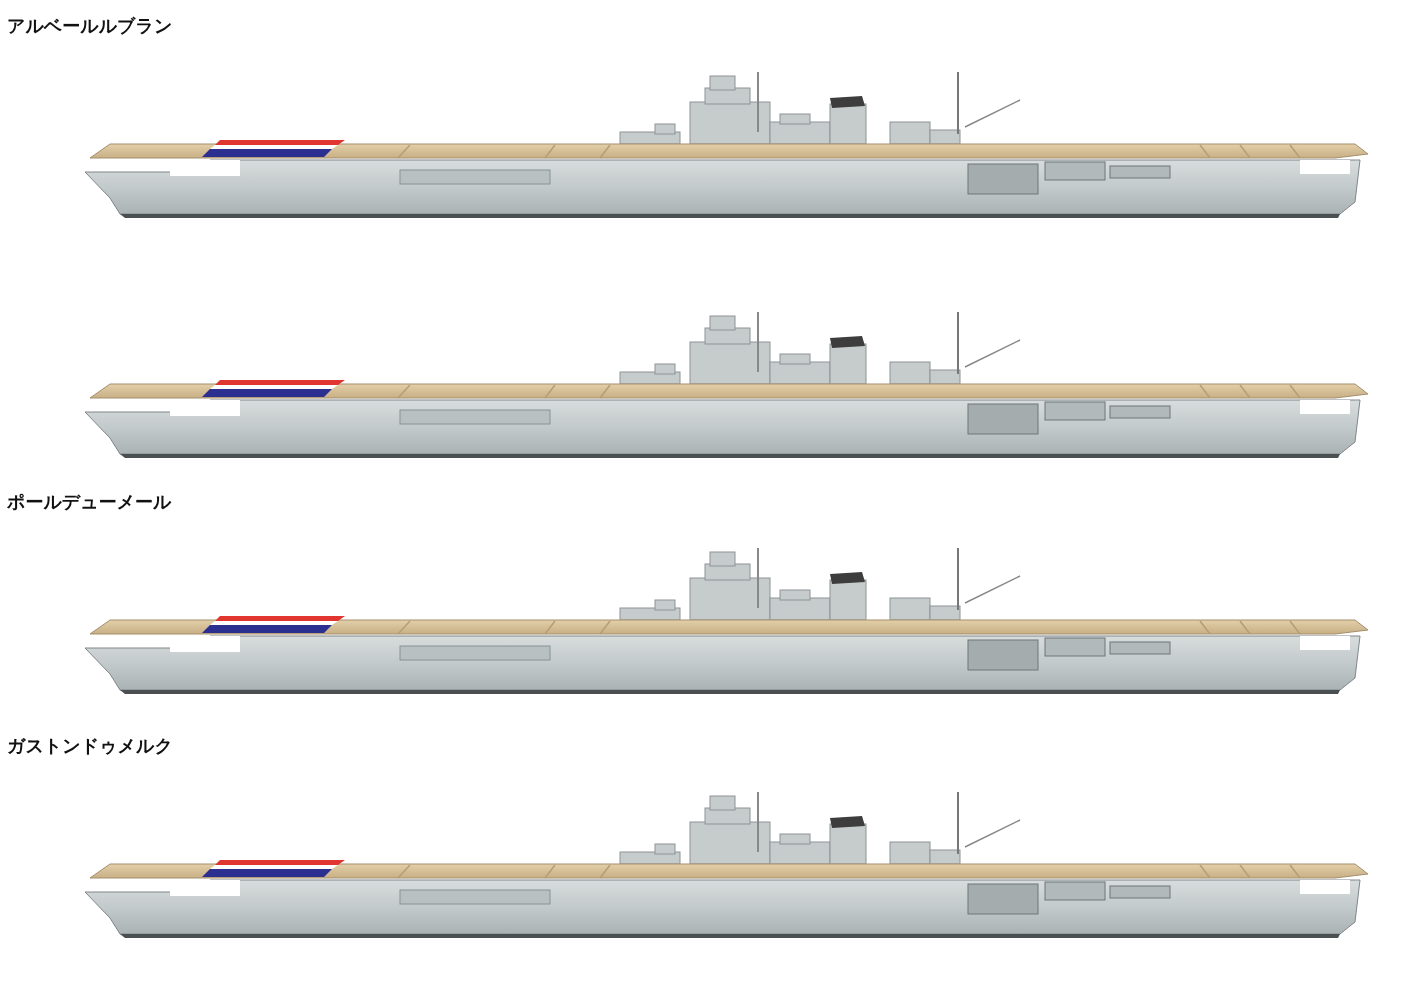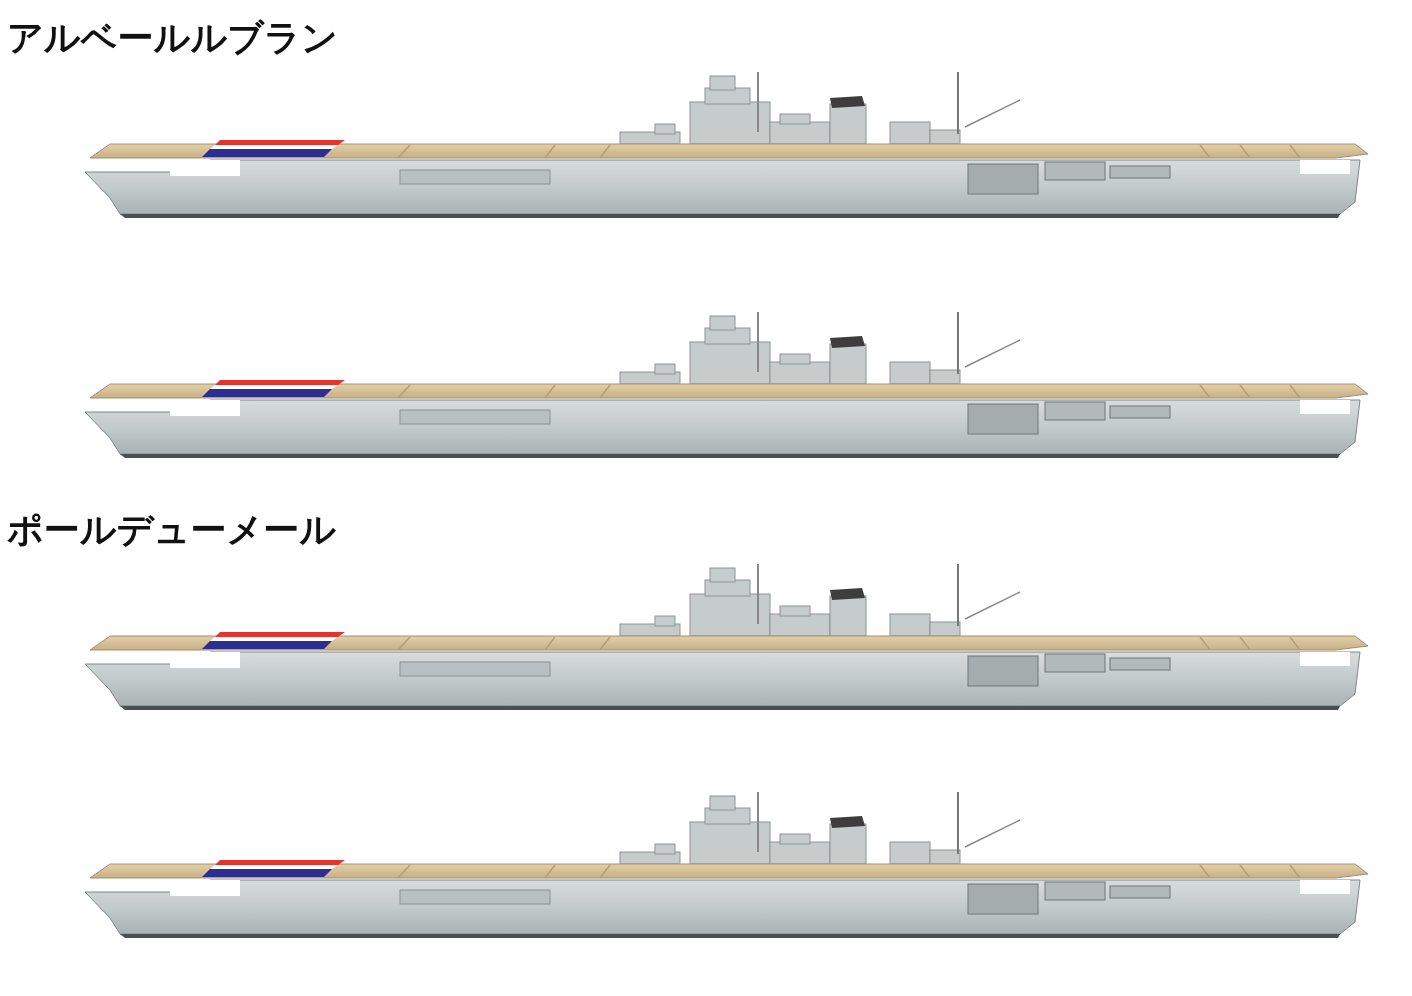--- a/index.html
+++ b/index.html
@@ -1,19 +1,19 @@
 <!DOCTYPE html>
 <html><head>
 <meta charset="utf-8">
 <style>
   html, body { margin:0; padding:0; background:#ffffff; }
   body { width:1412px; height:996px; position:relative; overflow:hidden;
          font-family: "DejaVu Sans", "Liberation Sans", sans-serif; }
   .entry { position:absolute; left:0; width:1412px; height:240px; }
-  .title { position:absolute; left:7px; top:14px; font-size:36px; font-weight:bold;
+  .title { position:absolute; left:7px; top:14px; font-size:18px; font-weight:bold;
            color:#111; letter-spacing:0px; white-space:nowrap; }
   .ship { position:absolute; left:80px; top:62px; width:1290px; height:170px; }
 </style>
 </head>
 <body>
 
 <div class="entry" style="top:0px;">
   <div class="title">アルベールルブラン</div>
   <div class="ship">
 <svg viewBox="0 0 1290 170" width="1290" height="170" xmlns="http://www.w3.org/2000/svg">
@@ -121,21 +121,21 @@
   <rect x="90" y="98" width="70" height="16" fill="#ffffff"></rect>
   <rect x="320" y="108" width="150" height="14" fill="#b8c0c2" stroke="#8a9294"></rect>
   <rect x="888" y="102" width="70" height="30" fill="#a4acae" stroke="#6e7679"></rect>
   <rect x="965" y="100" width="60" height="18" fill="#b1b9bb" stroke="#6e7679"></rect>
   <rect x="1030" y="104" width="60" height="12" fill="#b1b9bb" stroke="#6e7679"></rect>
   <rect x="1220" y="98" width="50" height="14" fill="#ffffff"></rect>
   <path d="M40 152 L1260 152 L1258 156 L45 156 Z" fill="#4a4f52"></path>
 </svg>
 </div>
 </div>
-<div class="entry" style="top:492px;">
+<div class="entry" style="top:476px;">
   <div class="title">ポールデューメール</div>
   <div class="ship">
 <svg viewBox="0 0 1290 170" width="1290" height="170" xmlns="http://www.w3.org/2000/svg">
   <defs>
     <linearGradient id="hullg" x1="0" y1="0" x2="0" y2="1">
       <stop offset="0" stop-color="#d8dcdc"></stop>
       <stop offset="0.5" stop-color="#c3cacb"></stop>
       <stop offset="1" stop-color="#aab2b4"></stop>
     </linearGradient>
     <linearGradient id="deckg" x1="0" y1="0" x2="0" y2="1">
@@ -180,20 +180,21 @@
   <rect x="320" y="108" width="150" height="14" fill="#b8c0c2" stroke="#8a9294"></rect>
   <rect x="888" y="102" width="70" height="30" fill="#a4acae" stroke="#6e7679"></rect>
   <rect x="965" y="100" width="60" height="18" fill="#b1b9bb" stroke="#6e7679"></rect>
   <rect x="1030" y="104" width="60" height="12" fill="#b1b9bb" stroke="#6e7679"></rect>
   <rect x="1220" y="98" width="50" height="14" fill="#ffffff"></rect>
   <path d="M40 152 L1260 152 L1258 156 L45 156 Z" fill="#4a4f52"></path>
 </svg>
 </div>
 </div>
 <div class="entry" style="top:720px;">
+  <div class="title">ガストンドゥメルク</div>
   <div class="ship">
 <svg viewBox="0 0 1290 170" width="1290" height="170" xmlns="http://www.w3.org/2000/svg">
   <defs>
     <linearGradient id="hullg" x1="0" y1="0" x2="0" y2="1">
       <stop offset="0" stop-color="#d8dcdc"></stop>
       <stop offset="0.5" stop-color="#c3cacb"></stop>
       <stop offset="1" stop-color="#aab2b4"></stop>
     </linearGradient>
     <linearGradient id="deckg" x1="0" y1="0" x2="0" y2="1">
       <stop offset="0" stop-color="#e2cfa9"></stop>

